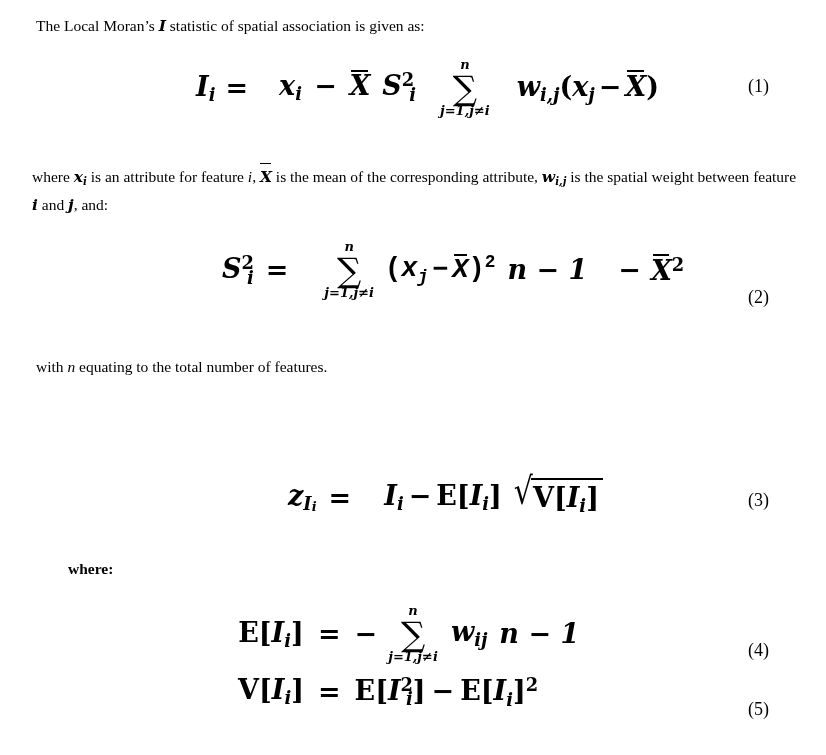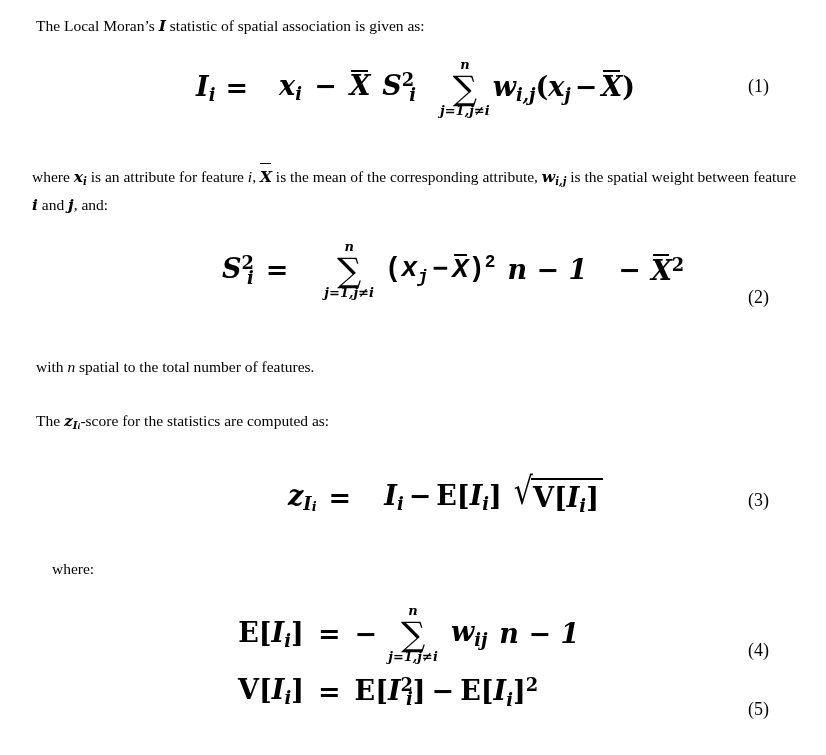--- a/index.html
+++ b/index.html
@@ -195,21 +195,21 @@
           <span>S</span><span class="sup">2</span><span class="sub" style="margin-left:-5px;">i</span>
         </span>
       </span>
 
       <span class="sigma">
         <span class="lim top">n</span>
         <span class="glyph">∑</span>
         <span class="lim">j=1,j≠i</span>
       </span>
 
-      <span style="margin-left:0;">
+      <span style="margin-left:24px;">
         <span>w</span><span class="sub">i,j</span><span class="upr">(</span><span>x</span><span class="sub">j</span><span class="upr" style="margin:0 4px;">−</span><span class="mbar"><span>X</span></span><span class="upr">)</span>
       </span>
     </div>
   </div>
   <div class="eqnum" style="left:748px; top:76px;">(1)</div>
 
   <div class="prose" style="left:32px; top:162px; width:772px;">
     <span>where </span><span class="mib">x</span><span class="mib sub">i</span><span> is an attribute for feature </span><span class="mi">i</span><span>, </span><span class="mib bar">X</span><span> is the mean of the corresponding attribute, </span><span class="mib">w</span><span class="mib sub">i,j</span><span> is the spatial weight between feature </span><span class="mib">i</span><span> and </span><span class="mib">j</span><span>, and:</span>
   </div>
 
@@ -235,26 +235,23 @@
         <span class="den">n − 1</span>
       </span>
 
       <span class="upr" style="margin:0 10px;">−</span>
       <span><span class="mbar"><span>X</span></span><span class="sup">2</span></span>
     </div>
   </div>
   <div class="eqnum" style="left:748px; top:287px;">(2)</div>
 
   <div class="prose" style="left:36px; top:353px; width:600px;">
-    <span>with </span><span class="mi">n</span><span> spatial to the total number of features.</span>
-  </div>
-
-  <div class="prose" style="left:36px; top:407px; width:600px;">
-    <span>The </span><span class="mib">z</span><span class="mib sub">I</span><span class="mib" style="font-size:0.48em; vertical-align:-0.45em;">i</span><span>-score for the statistics are computed as:</span>
-  </div>
+    <span>with </span><span class="mi">n</span><span> equating to the total number of features.</span>
+  </div>
+
 
   <div class="eq eq-mid" style="left:288px; top:478px;">
     <div class="row">
       <span><span>z</span><span class="sub">I</span><span style="font-size:0.48em; vertical-align:-0.45em;">i</span></span>
       <span class="upr" style="margin:0 12px;">=</span>
 
       <span class="frac">
         <span class="num">
           <span>I</span><span class="sub">i</span><span class="upr" style="margin:0 5px;">−</span><span class="upr">E[</span><span>I</span><span class="sub">i</span><span class="upr">]</span>
         </span>
@@ -263,21 +260,21 @@
           <span class="sqrt">
             <span class="radical">√</span>
             <span class="radicand"><span class="upr">V[</span><span>I</span><span class="sub">i</span><span class="upr">]</span></span>
           </span>
         </span>
       </span>
     </div>
   </div>
   <div class="eqnum" style="left:748px; top:490px;">(3)</div>
 
-  <div class="prose" style="left:52px; top:555px;">where:</div>
+  <div class="prose" style="left:68px; top:555px;font-weight:bold;">where:</div>
 
   <div class="eq eq-mid" style="left:238px; top:604px;">
     <div class="aligned">
 
       <span class="lhs">
         <span class="upr">E[</span><span>I</span><span class="sub">i</span><span class="upr">]</span>
       </span>
       <span class="rel">=</span>
       <span class="rhs">
         <span class="row">

